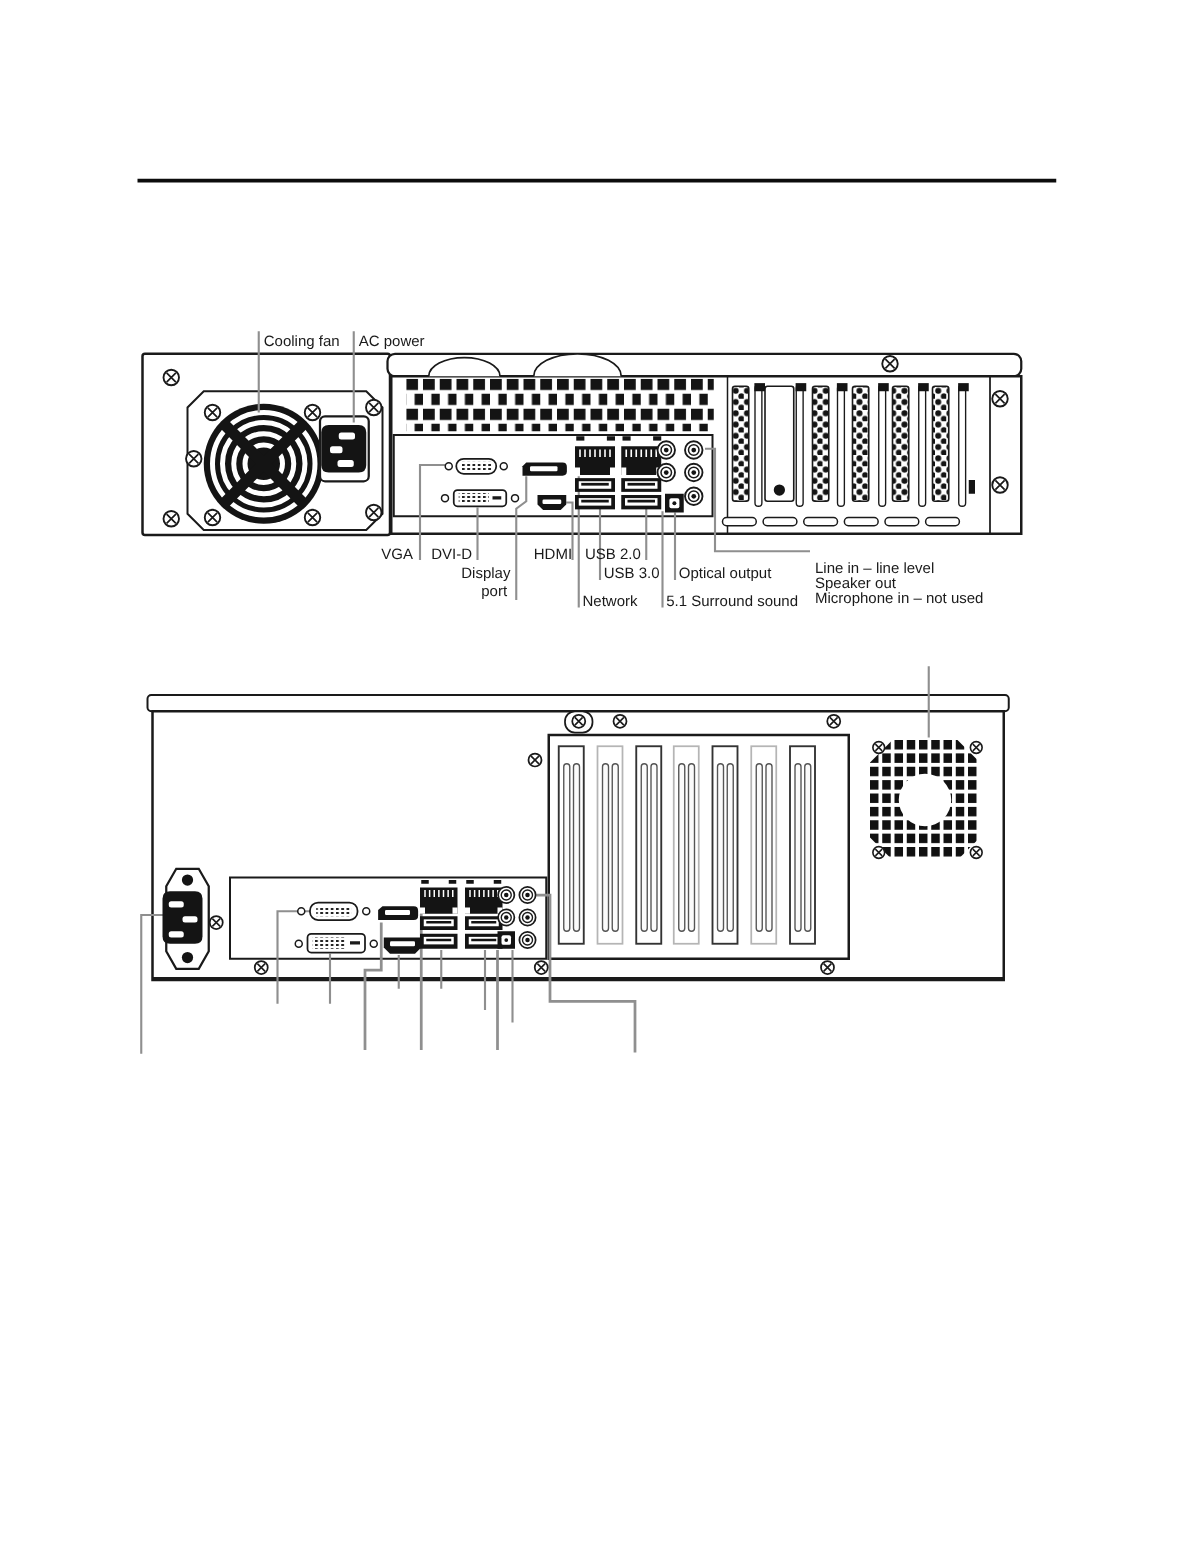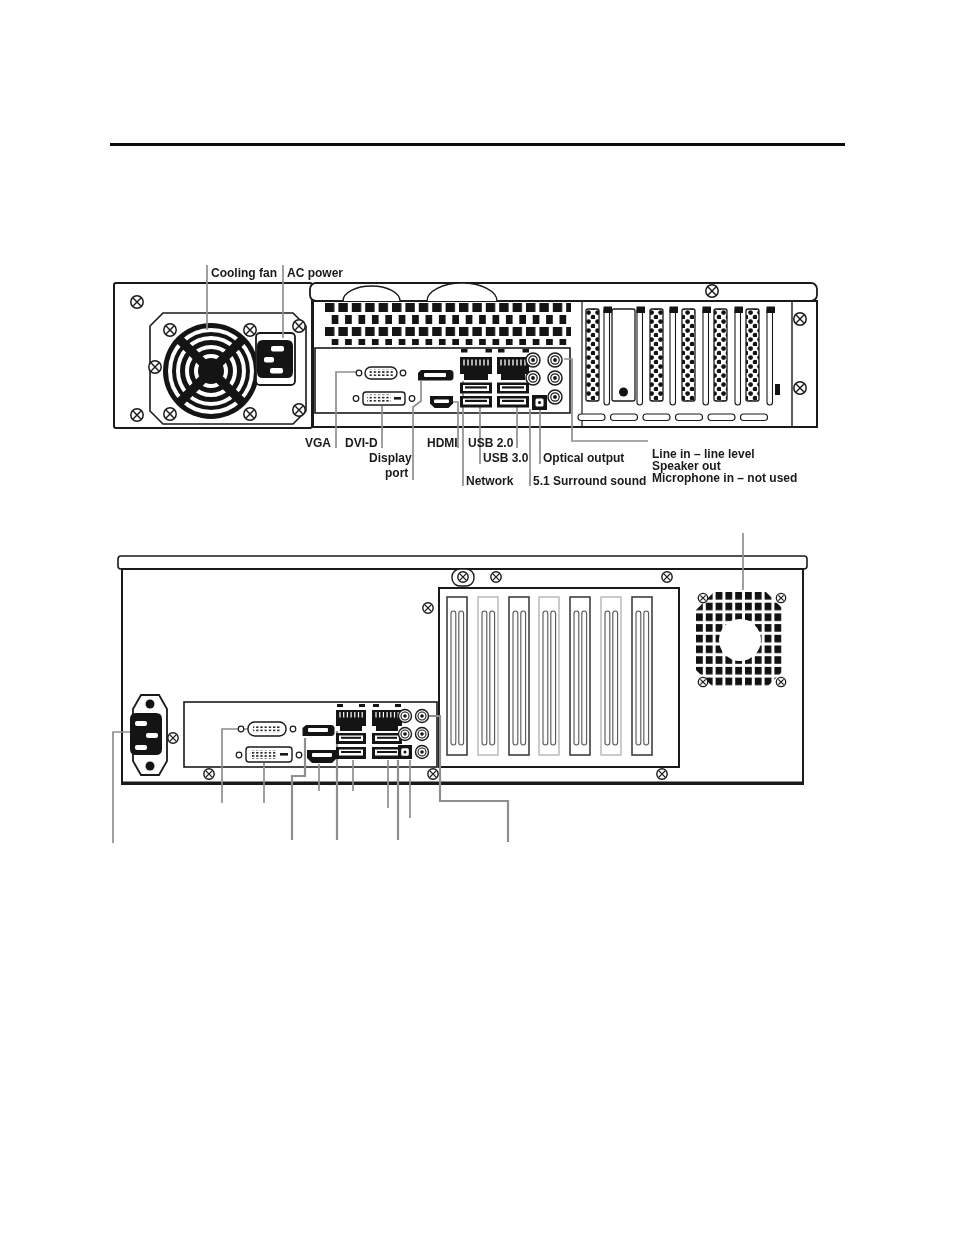--- a/index.html
+++ b/index.html
@@ -1,17 +1,17 @@
 <!DOCTYPE html>
 <html><head>
 <meta charset="utf-8">
 <style>
   html,body{margin:0;padding:0;background:#fff;}
   .page{position:relative;width:954px;height:1235px;background:#fff;overflow:hidden;
-        font-family:"Liberation Sans",sans-serif;font-weight:bold;}
+        font-family:"Liberation Sans",sans-serif;}
   .top-rule{position:absolute;left:110px;top:143px;width:735px;height:3.2px;background:#0c0c0c;}
   svg{position:absolute;}
   svg text{font-family:"Liberation Sans",sans-serif;font-size:12px;fill:#1a1a1a;}
 </style>
 </head>
 <body>
 
 <div class="page">
 
   <div class="top-rule"></div>

